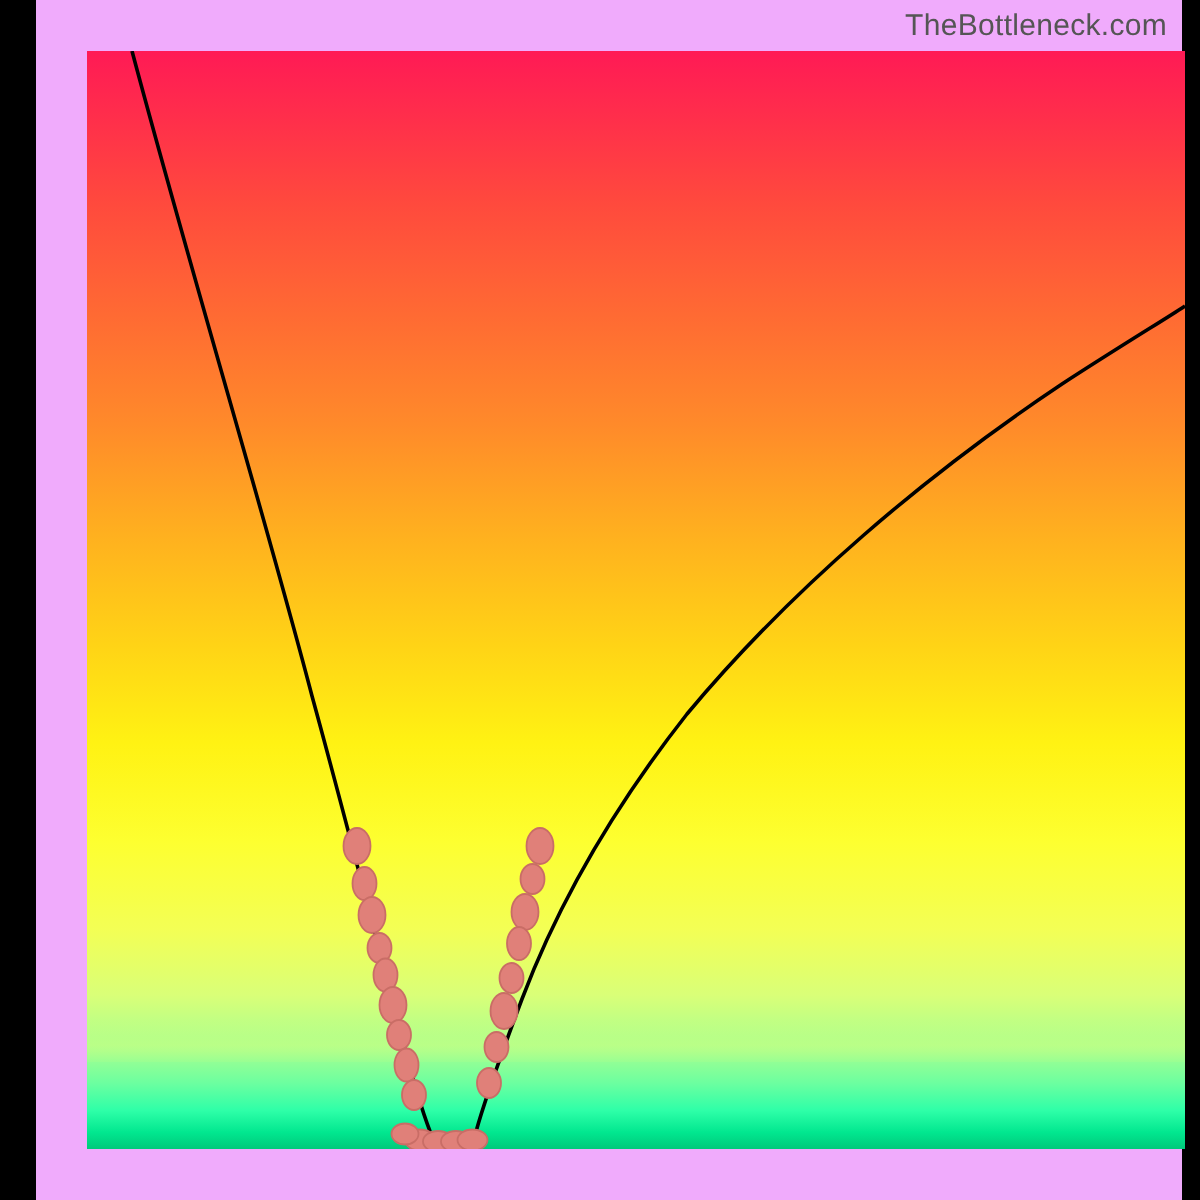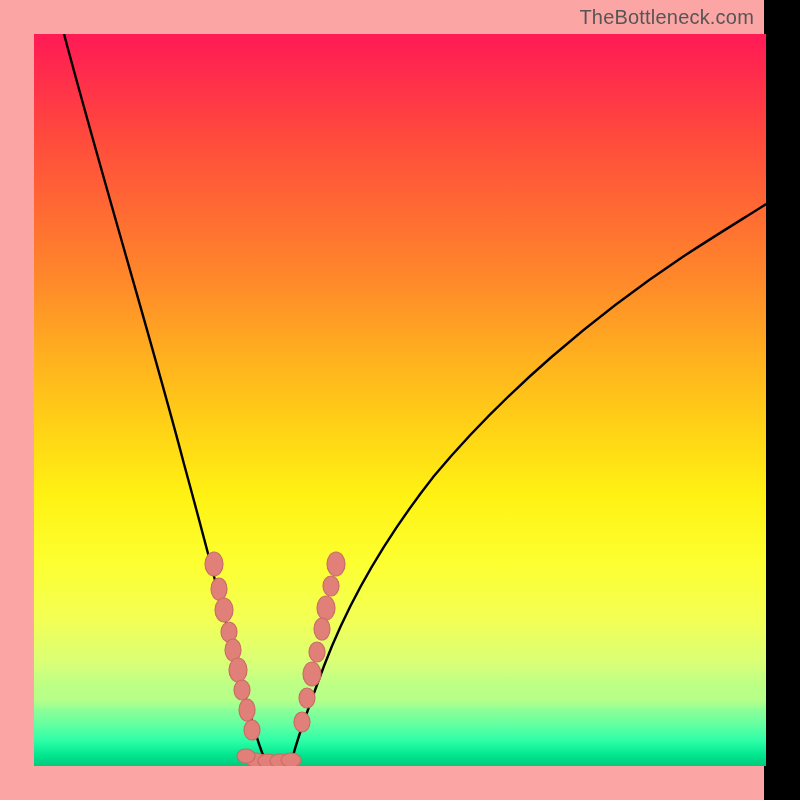--- a/index.html
+++ b/index.html
@@ -8,21 +8,22 @@
     width: 800px;
     height: 800px;
     background: #000;
     overflow: hidden;
     font-family: Arial, Helvetica, sans-serif;
   }
   .frame {
     position: relative;
     width: 764px;
     height: 800px;
-    background: #fca5a5;
+    background: #f0abfc;
+    margin-left: 24px;
   }
   .plot {
     position: absolute;
     top: 34px;
     left: 34px;
     width: 732px;
     height: 732px;
     overflow: hidden;
   }
   .gradient {

